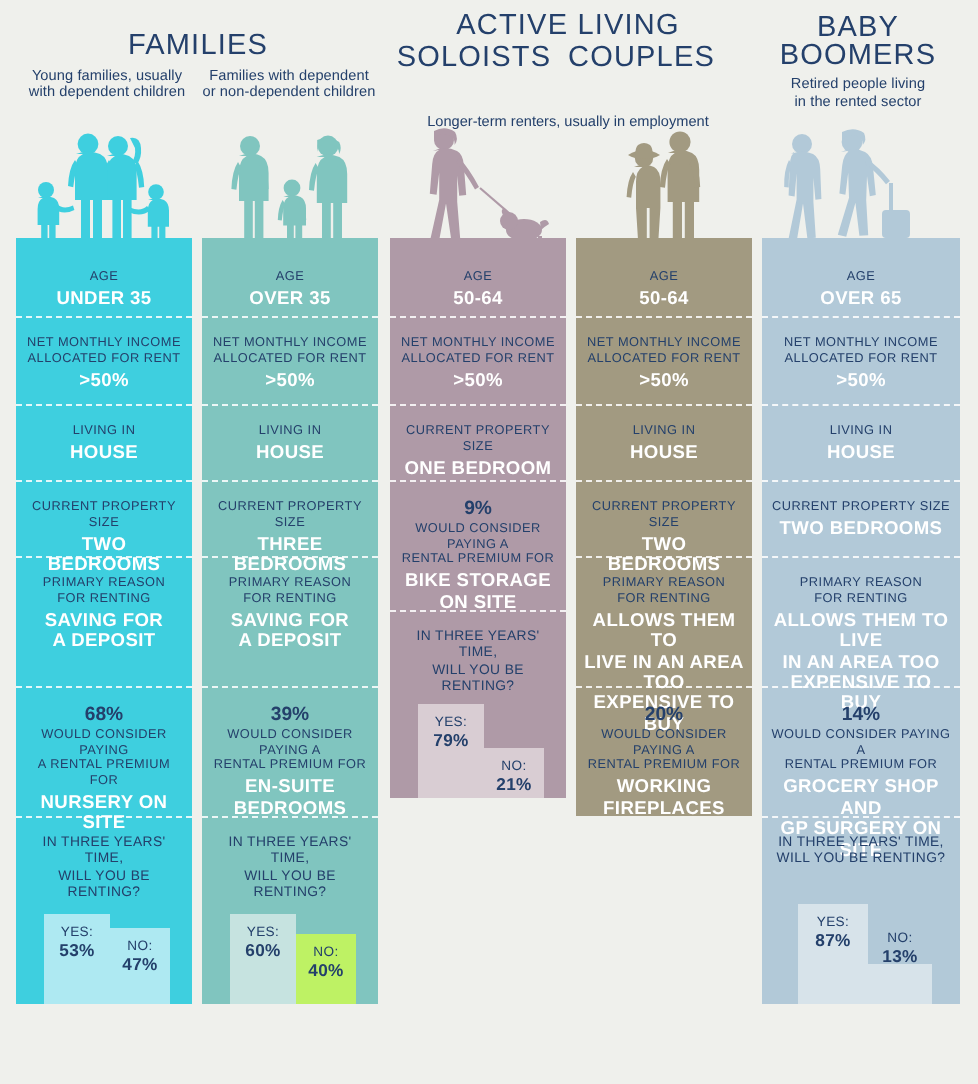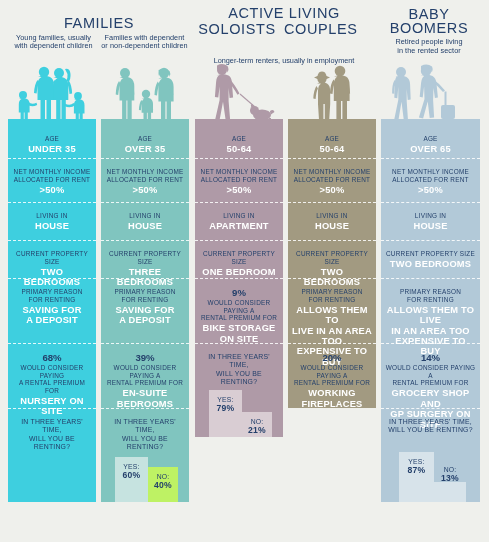--- a/index.html
+++ b/index.html
@@ -260,20 +260,34 @@
       </div>
       <div class="cell c-premium">
         <div class="pct">68%</div>
         <div class="lbl">WOULD CONSIDER PAYING
 A RENTAL PREMIUM FOR</div>
         <div class="val">NURSERY ON SITE</div>
       </div>
       <div class="cell c-q">
         <div class="qlbl">IN THREE YEARS' TIME,
 WILL YOU BE RENTING?</div>
+        <div class="bars">
+          <div class="bar bar-yes" style="height:45px;background:#aee9f2;">
+            <div class="btxt">
+              <div class="bl">YES:</div>
+              <div class="bv">53%</div>
+            </div>
+          </div>
+          <div class="bar bar-no" style="height:38px;background:#aee9f2;">
+            <div class="btxt">
+              <div class="bl">NO:</div>
+              <div class="bv">47%</div>
+            </div>
+          </div>
+        </div>
       </div>
     </div>
 
     <div class="col" style="left:101px;width:88px;background:#80c5bf;">
       <div class="cell c-age">
         <div class="lbl">AGE</div>
         <div class="val">OVER 35</div>
       </div>
       <div class="cell c-income">
         <div class="lbl">NET MONTHLY INCOME
@@ -322,24 +336,20 @@
 
     <div class="col" style="left:195px;width:88px;background:#af9aa7;">
       <div class="cell c-age">
         <div class="lbl">AGE</div>
         <div class="val">50-64</div>
       </div>
       <div class="cell c-income">
         <div class="lbl">NET MONTHLY INCOME
 ALLOCATED FOR RENT</div>
         <div class="val">&gt;50%</div>
-      </div>
-      <div class="cell c-living">
-        <div class="lbl">LIVING IN</div>
-        <div class="val">APARTMENT</div>
       </div>
       <div class="cell c-size">
         <div class="lbl">CURRENT PROPERTY SIZE</div>
         <div class="val">ONE BEDROOM</div>
       </div>
       <div class="cell c-premium">
         <div class="pct">9%</div>
         <div class="lbl">WOULD CONSIDER PAYING A
 RENTAL PREMIUM FOR</div>
         <div class="val">BIKE STORAGE

